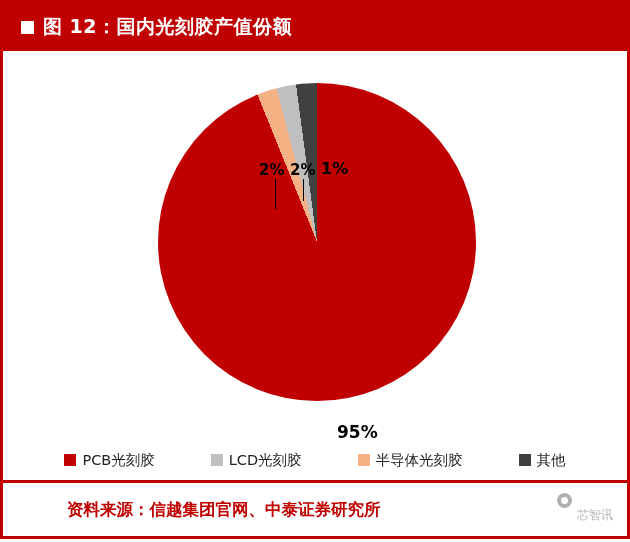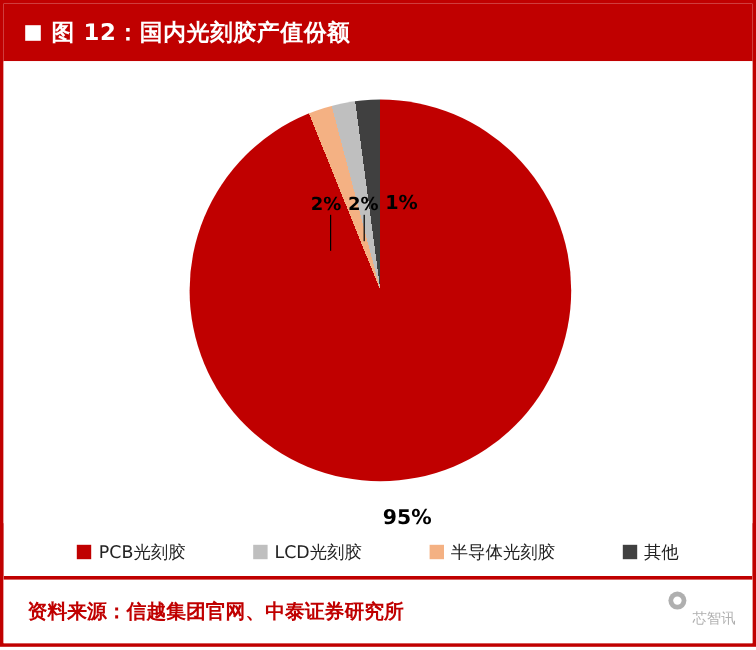--- a/index.html
+++ b/index.html
@@ -56,21 +56,21 @@
     width:318px;height:318px;
     border-radius:50%;
   }
   .pct{
     position:absolute;
     font-family:"DejaVu Sans","Liberation Sans",sans-serif;
     font-weight:bold;
     color:#000000;
     white-space:nowrap;
   }
-  .pct-main{ font-size:17px; left:316px; top:371px; }
+  .pct-main{ font-size:17px; left:334px; top:371px; }
   .pct-a{ font-size:15px; left:256px; top:110px; }
   .pct-b{ font-size:15px; left:287px; top:110px; }
   .pct-c{ font-size:16px; left:318px; top:108px; }
   .lead{
     position:absolute;
     background:#000000;
     width:1px;
   }
   
   .legend{
@@ -95,21 +95,21 @@
     flex:0 0 auto;
   }
   
   .source-bar{
     position:absolute;
     left:0;bottom:0;
     width:624px;height:56px;
     border-top:3px solid #c00000;
     box-sizing:border-box;
     background:#ffffff;
-    display:flex;align-items:center;
+    display:flex;align-items:center;padding-left:44px;
   }
   .source-text{
     color:#c00000;
     font-size:16.5px;
     font-weight:bold;
     margin-left:20px;
     font-family:"DejaVu Sans","Liberation Sans",sans-serif;
     white-space:nowrap;
   }
   .watermark{

